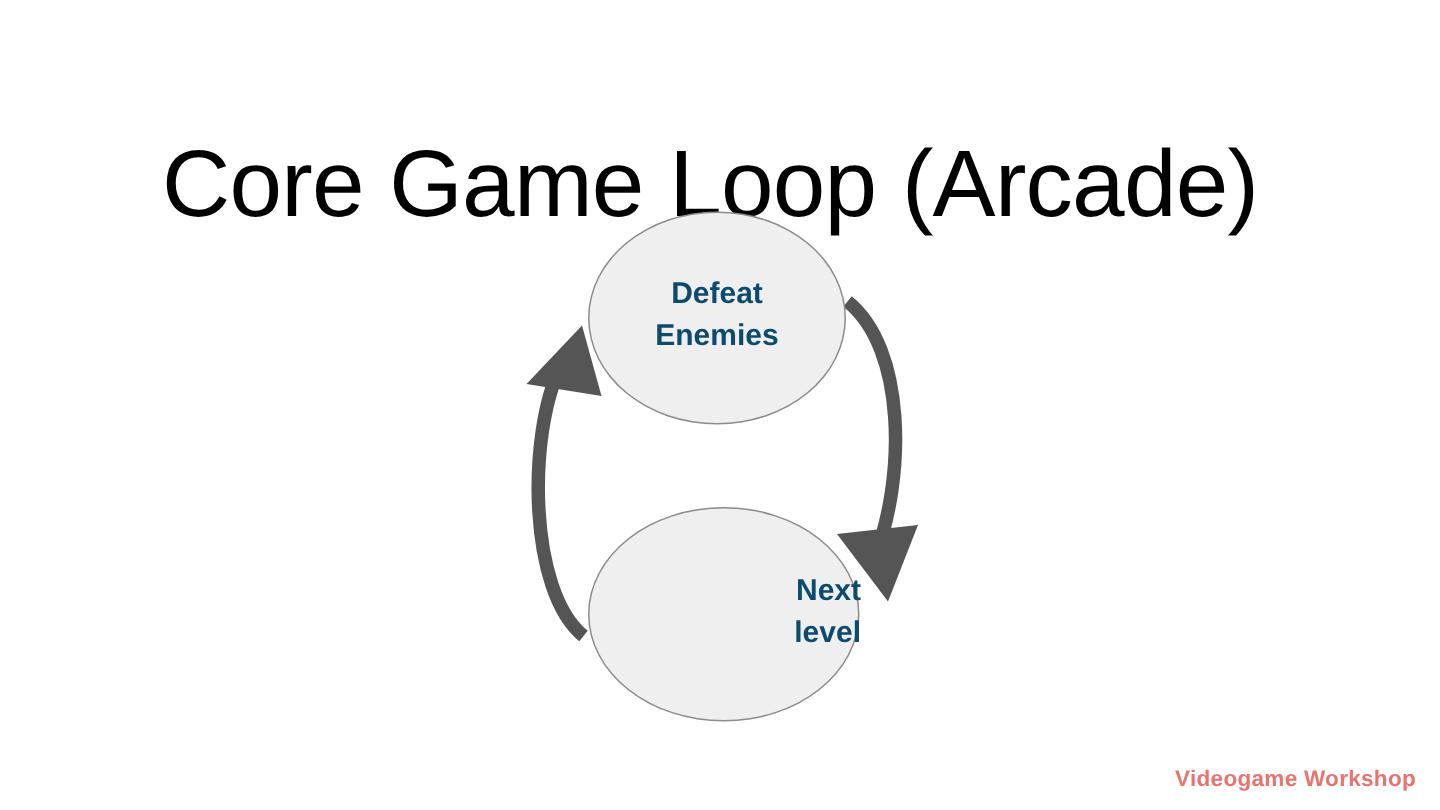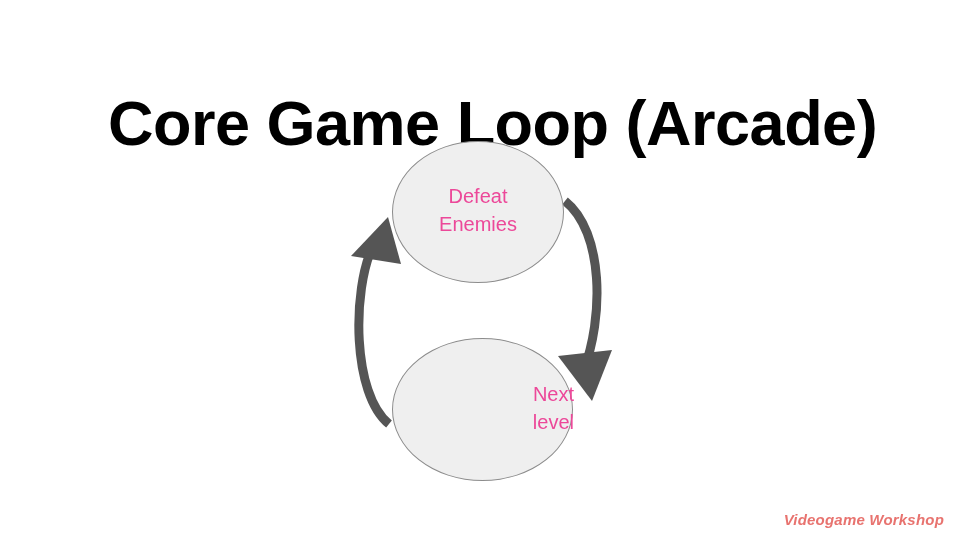--- a/index.html
+++ b/index.html
@@ -18,21 +18,21 @@
     width: 960px;
     height: 540px;
     background: #ffffff;
   }
   #slide-title {
     position: absolute;
     left: 108px;
     top: 48px;
     width: 800px;
     font-size: 63px;
-    font-weight: 700;
+    font-weight: 400;
     line-height: 1.06;
     color: #000000;
     letter-spacing: -0.5px;
     white-space: nowrap;
   }
   #diagram {
     position: absolute;
     left: 0;
     top: 0;
     width: 960px;
@@ -52,22 +52,22 @@
     height: 142px;
   }
   #node-next-level {
     left: 392px;
     top: 338px;
     width: 181px;
     height: 143px;
   }
   .node-label {
     position: absolute;
-    font-weight: normal;
-    color: #ec4899;
+    font-weight: bold;
+    color: #0c4a6e;
     font-size: 20px;
     line-height: 1.38;
     white-space: pre-line;
   }
   #label-defeat-enemies {
     left: 392px;
     top: 183px;
     width: 172px;
     text-align: center;
   }
@@ -79,21 +79,20 @@
   }
   #footer-brand {
     position: absolute;
     right: 16px;
     bottom: 12px;
     font-size: 15px;
     font-weight: bold;
     color: #e8736f;
     letter-spacing: 0.2px;
     white-space: nowrap;
-    font-style: italic;
   }
 </style>
 </head>
 <body>
 
 <div id="slide">
 
   <h1 id="slide-title">Core Game Loop (Arcade)</h1>
 
   <svg id="diagram" viewBox="0 0 960 540" aria-hidden="true">

